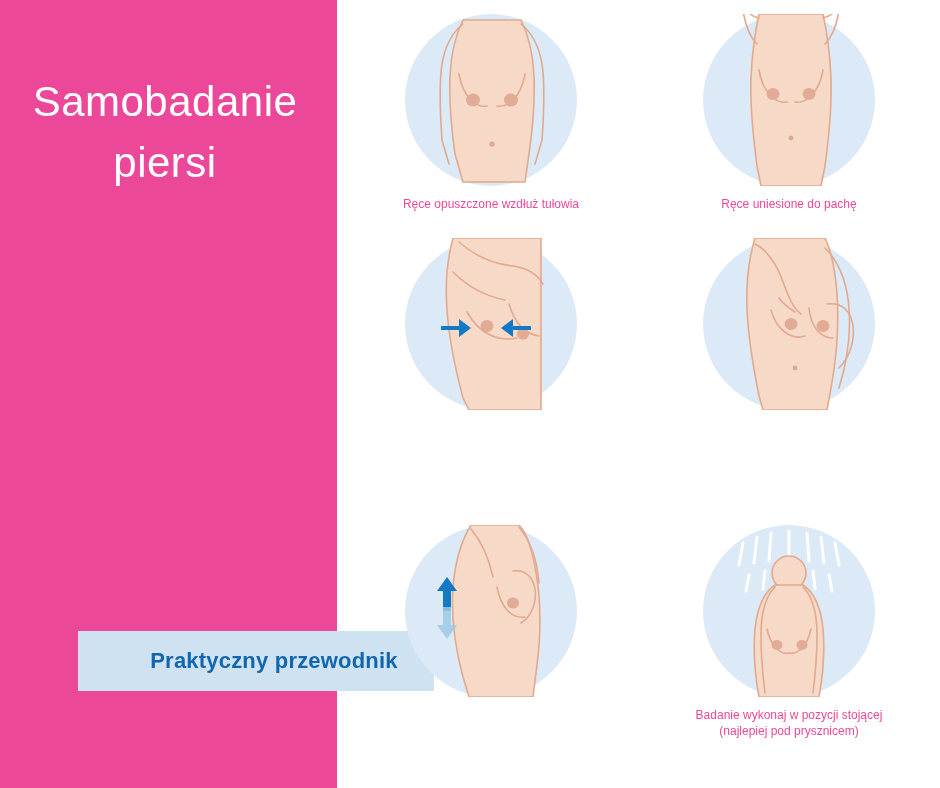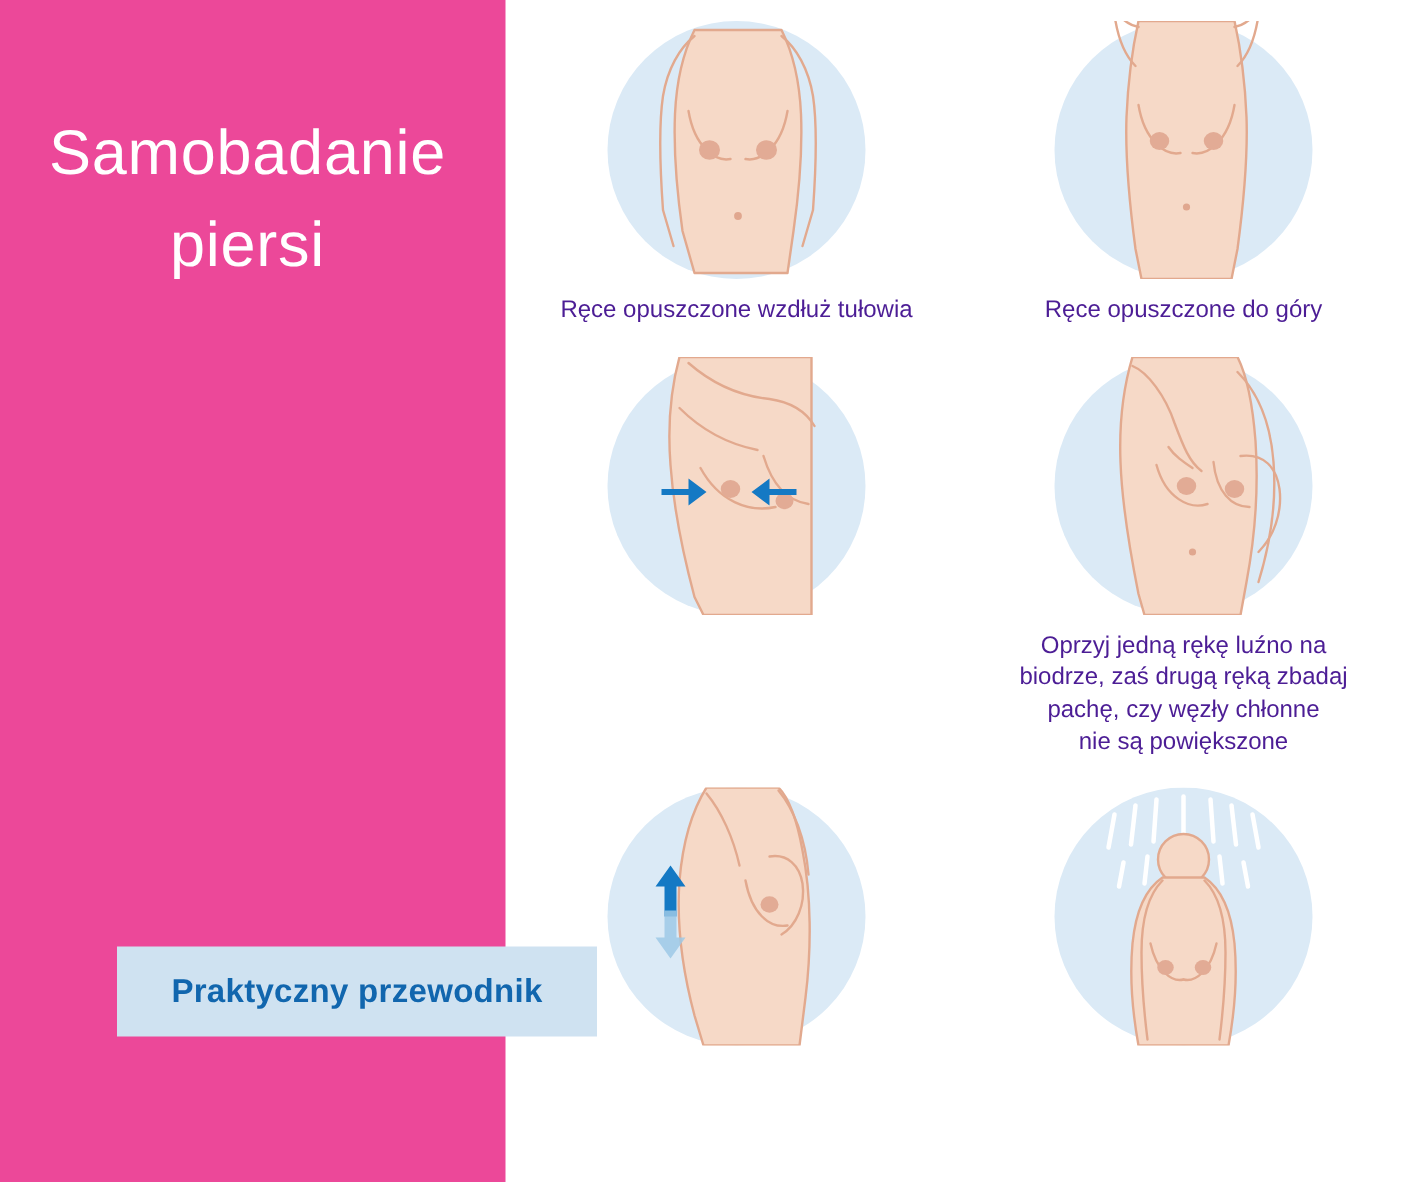--- a/index.html
+++ b/index.html
@@ -45,20 +45,21 @@
   .subtitle-ribbon {
     position: absolute;
     left: 78px;
     top: 631px;
     width: 320px;
     height: 60px;
     background: #cfe2f1;
     display: flex;
     align-items: center;
     justify-content: center;
+    padding-left: 36px;
   }
   .subtitle-ribbon .subtitle-text {
     color: #1166ae;
     font-size: 22px;
     font-weight: bold;
     letter-spacing: 0.2px;
   }
   
   .steps-area {
     position: absolute;
@@ -75,22 +76,22 @@
   .step .circle-wrap {
     position: relative;
     width: 300px;
     height: 178px;
   }
   .step svg.illus {
     display: block;
     margin: 0 auto;
   }
   .step .caption {
-    color: #4c1d95;
-    font-size: 16px;
+    color: #ec4899;
+    font-size: 12px;
     line-height: 1.34;
     white-space: pre-line;
     margin-top: 4px;
   }
   
   .step-1 { left: 4px;   top: 14px; }
   .step-2 { left: 302px; top: 14px; }
   .step-3 { left: 4px;   top: 238px; }
   .step-4 { left: 302px; top: 238px; }
   .step-5 { left: 4px;   top: 525px; }
@@ -146,21 +147,21 @@
           </g>
           <g fill="none" stroke="#e2a98e" stroke-width="1.6" stroke-linecap="round">
             <path d="M60 56 C64 80 78 90 88 88"></path>
             <path d="M124 56 C120 80 106 90 96 88"></path>
           </g>
           <ellipse cx="74" cy="80" rx="6.5" ry="6" fill="#e2ab95"></ellipse>
           <ellipse cx="110" cy="80" rx="6.5" ry="6" fill="#e2ab95"></ellipse>
           <circle cx="92" cy="124" r="2.4" fill="#e0a78f"></circle>
         </svg>
       </div>
-      <div class="caption">Ręce opuszczone do góry</div>
+      <div class="caption">Ręce uniesione do pachę</div>
     </div>
 
     <div class="step step-3">
       <div class="circle-wrap">
         <svg class="illus" width="180" height="172" viewBox="0 0 180 172">
           <circle cx="90" cy="86" r="86" fill="#dbeaf6"></circle>
           <g fill="#f6d9c7" stroke="#e2a98e" stroke-width="1.6" stroke-linejoin="round" stroke-linecap="round">
             <path d="M52 0 C46 22 44 46 46 72 C48 100 54 130 62 160 L68 172 L140 172 L140 0 Z"></path>
             <path d="M58 4 C74 18 92 26 112 28 C126 30 136 36 142 46" fill="none"></path>
             <path d="M52 34 C66 48 84 58 104 62" fill="none"></path>
@@ -192,24 +193,20 @@
           </g>
           <g fill="none" stroke="#e2a98e" stroke-width="1.6" stroke-linecap="round">
             <path d="M72 72 C78 94 94 102 106 98"></path>
             <path d="M110 70 C112 90 122 100 134 100"></path>
           </g>
           <ellipse cx="92" cy="86" rx="6.5" ry="6" fill="#e2ab95"></ellipse>
           <ellipse cx="124" cy="88" rx="6.5" ry="6" fill="#e2ab95"></ellipse>
           <circle cx="96" cy="130" r="2.4" fill="#e0a78f"></circle>
         </svg>
       </div>
-      <div class="caption">Oprzyj jedną rękę luźno na
-biodrze, zaś drugą ręką zbadaj
-pachę, czy węzły chłonne
-nie są powiększone</div>
     </div>
 
     <div class="step step-5">
       <div class="circle-wrap">
         <svg class="illus" width="180" height="172" viewBox="0 0 180 172">
           <circle cx="90" cy="86" r="86" fill="#dbeaf6"></circle>
           <g fill="#f6d9c7" stroke="#e2a98e" stroke-width="1.6" stroke-linejoin="round" stroke-linecap="round">
             <path d="M70 0 C60 16 54 38 52 62 C50 90 54 122 62 152 L68 172 L132 172 L136 140 C140 108 140 72 134 42 C130 20 124 6 118 0 Z"></path>
             <path d="M118 2 C128 14 136 34 138 58" fill="none"></path>
             <path d="M112 46 C124 44 132 52 134 64 C136 78 130 92 120 98" fill="none"></path>
@@ -253,16 +250,18 @@
             <path d="M104 62 C114 72 118 90 118 110 C118 132 116 152 114 168" fill="none"></path>
           </g>
           <g fill="none" stroke="#e2a98e" stroke-width="1.6" stroke-linecap="round">
             <path d="M68 104 C72 122 82 130 90 128"></path>
             <path d="M112 104 C108 122 98 130 90 128"></path>
           </g>
           <ellipse cx="78" cy="120" rx="5.5" ry="5" fill="#e2ab95"></ellipse>
           <ellipse cx="103" cy="120" rx="5.5" ry="5" fill="#e2ab95"></ellipse>
         </svg>
       </div>
+      <div class="caption">Badanie wykonaj w pozycji stojącej
+(najlepiej pod prysznicem)</div>
     </div>
 
   </div>
 </div>
 
 </body></html>

